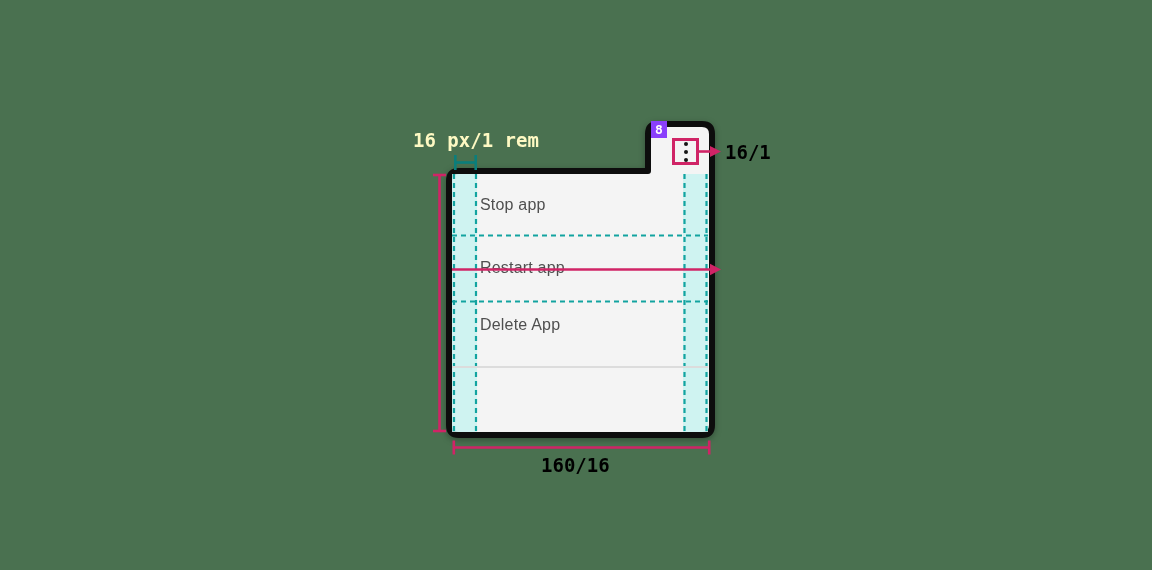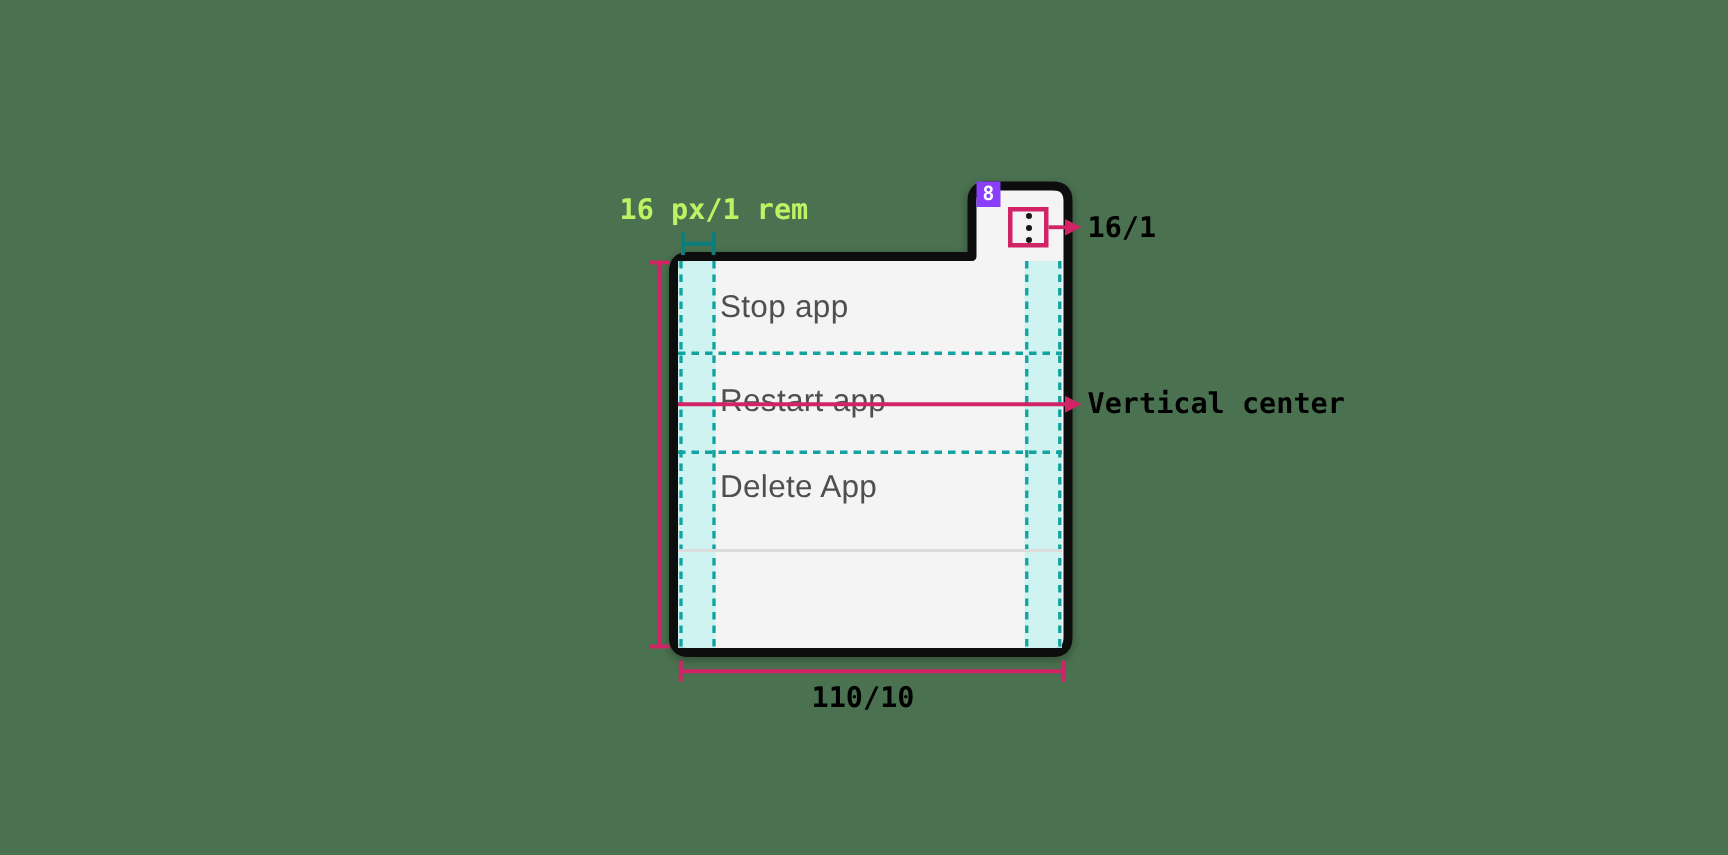--- a/index.html
+++ b/index.html
@@ -7,37 +7,37 @@
     position:relative;width:1152px;height:570px;overflow:hidden;
     background:#4a7150;
     font-family:"Liberation Sans", sans-serif;
   }
   .layer{position:absolute;left:0;top:0;pointer-events:none;}
   .outline-svg{filter:drop-shadow(0 2px 3px rgba(0,0,0,0.30));}
 
   
   .menu-rows{position:absolute;left:452px;top:174px;width:257px;height:258px;}
   .menu-row{display:flex;align-items:center;padding-left:28px;box-sizing:border-box;
-    font-size:21px;color:#4f4f4f;letter-spacing:0.2px;cursor:pointer;}
+    font-size:16px;color:#4f4f4f;letter-spacing:0.2px;cursor:pointer;}
   .r1{height:61px}.r2{height:66px}.r3{height:66px}.r4{height:47px}
 
   
   .overflow-btn{position:absolute;left:650px;top:123px;width:60px;height:48px;cursor:pointer;}
   .badge{position:absolute;left:651px;top:121px;width:16px;height:17px;background:#8a3ffc;
     color:#ffffff;font-family:"DejaVu Sans Mono",monospace;font-weight:bold;font-size:13px;
     display:flex;align-items:center;justify-content:center;}
   .icon-box{position:absolute;left:672px;top:138px;width:21px;height:21px;border:3px solid #d02466;
     display:flex;flex-direction:column;align-items:center;justify-content:center;gap:4px;}
   .dot{width:4px;height:4px;border-radius:50%;background:#161616;}
 
   
   .anno{position:absolute;font-family:"DejaVu Sans Mono",monospace;font-weight:bold;
     font-size:19px;white-space:pre;}
   .pink{color:#000000;}
-  .teal{color:#bef264;}
+  .teal{color:#fef9c3;}
   .lbl-padding{left:413px;top:129px;}
   .lbl-icon{left:725px;top:141px;}
   .lbl-vcenter{left:725px;top:258px;}
   .lbl-varies{left:331px;top:261px;width:102px;line-height:23px;white-space:normal;}
   .lbl-width{left:541px;top:454px;}
 </style>
 </head>
 <body>
 
 <div class="stage">
@@ -101,16 +101,15 @@
 
     <g stroke="#0b7e7b" stroke-width="2.6" fill="none">
       <line x1="454" y1="162.5" x2="477" y2="162.5"></line>
       <line x1="455.3" y1="155" x2="455.3" y2="170"></line>
       <line x1="475.7" y1="155" x2="475.7" y2="170"></line>
     </g>
   </svg>
 
   <div class="anno teal lbl-padding">16 px/1 rem</div>
   <div class="anno pink lbl-icon">16/1</div>
-  <div class="anno pink lbl-vcenter">Vertical center</div>
-  <div class="anno pink lbl-width">110/10</div>
+  <div class="anno pink lbl-width">160/16</div>
 
 </div>
 
 </body></html>

